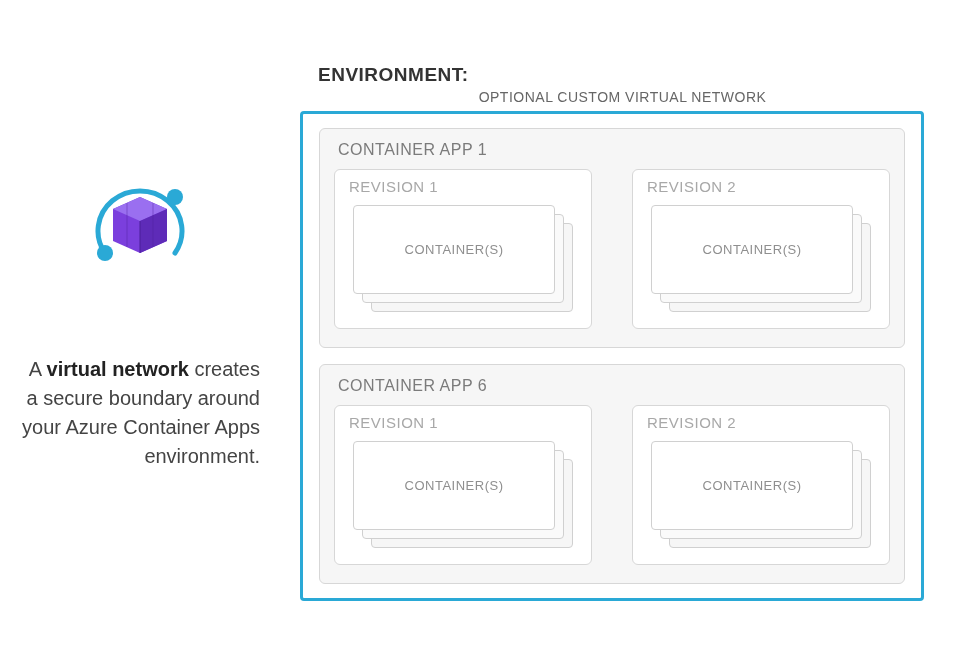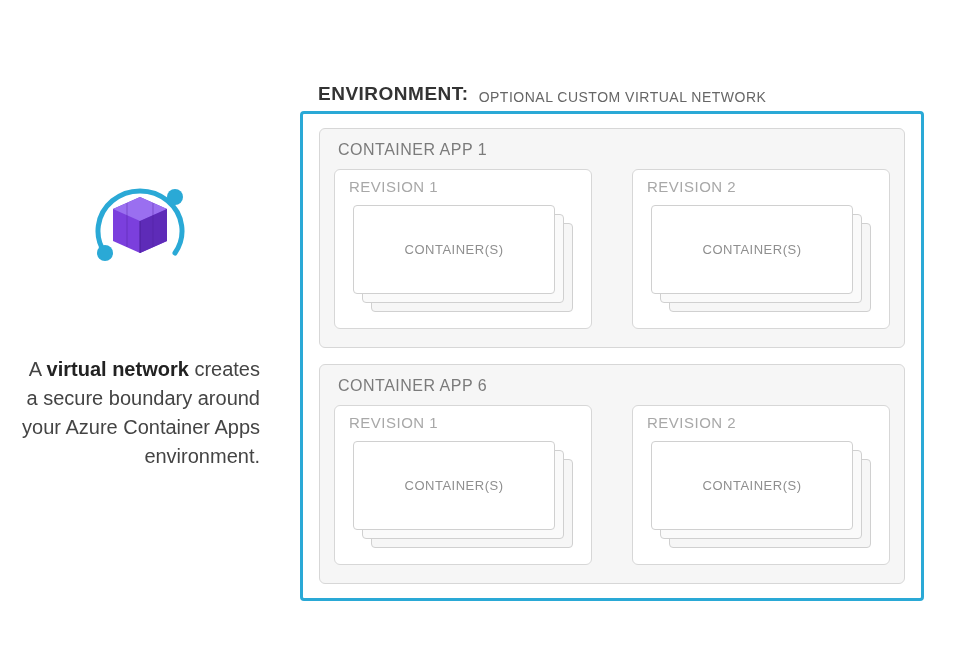--- a/index.html
+++ b/index.html
@@ -18,21 +18,21 @@
   .icon-wrap { margin-bottom: 28px; }
   .desc {
     font-size: 20px; font-weight: 300; color: #444; line-height: 1.45;
     align-self: flex-end;
   }
   .desc .bold { font-weight: 600; color: #222; }
 
   .right-panel { flex: 1; padding: 10px 30px 10px 0; }
   .env-header {
     margin: 0 0 6px 18px;
-    display: flex; align-items: flex-end; gap: 10px;
+    display: flex; align-items: center; gap: 10px;
   }
   .env-header .env-label {
     font-size: 19px; font-weight: 600; letter-spacing: 0.5px; color: #333;
   }
   .env-header .env-sub {
     font-size: 14px; font-weight: 400; letter-spacing: 0.5px; color: #666; margin-top: 43px;
   }
 
   .env-box {
     border: 3px solid #2aa9d6;

